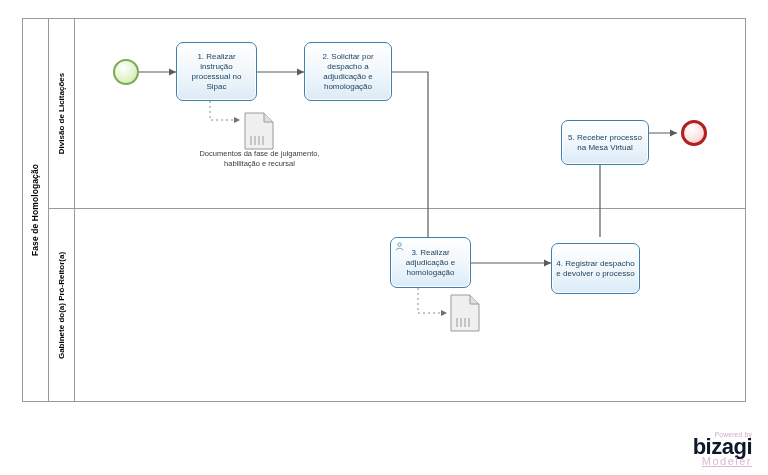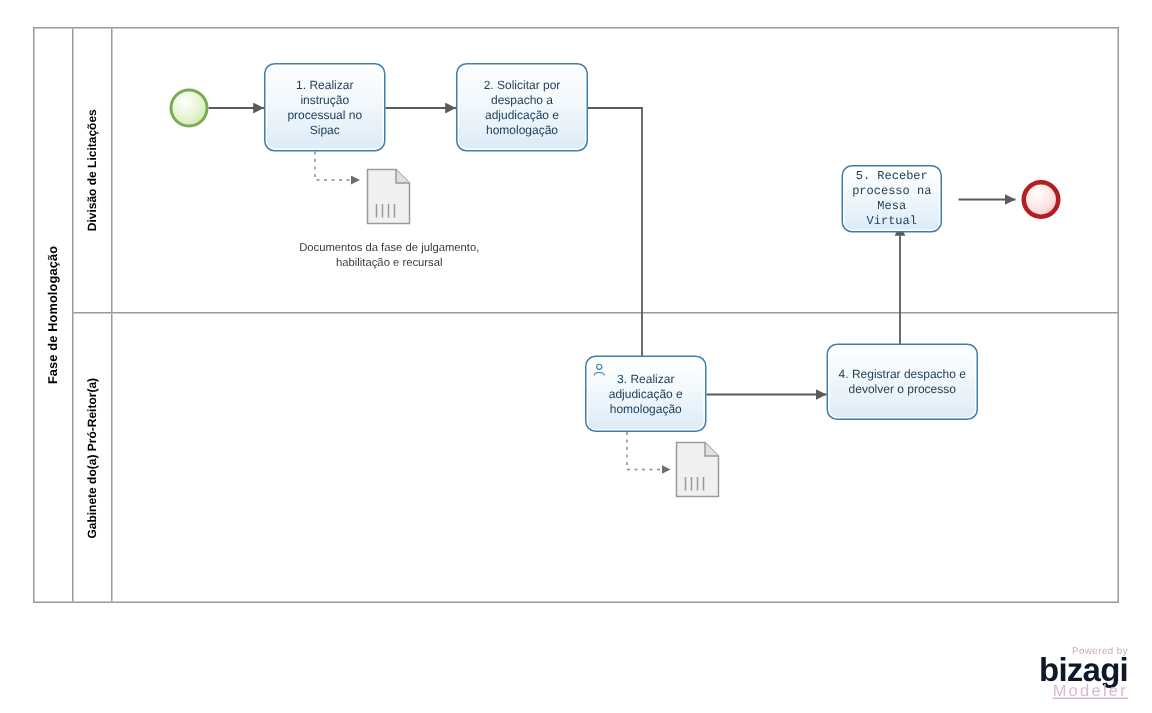--- a/index.html
+++ b/index.html
@@ -235,37 +235,37 @@
   </div>
 
   <div class="task" style="left:390px; top:237px; width:81px; height:51px;">
     <svg class="user-icon" viewBox="0 0 12 12">
       <circle cx="6" cy="3.4" r="2.3" fill="none" stroke="#3f7fae" stroke-width="1"></circle>
       <path d="M1.6,11 C1.6,7.6 10.4,7.6 10.4,11" fill="none" stroke="#3f7fae" stroke-width="1"></path>
     </svg>
     <div class="task-inner">3. Realizar adjudicação e homologação</div>
   </div>
 
-  <div class="task" style="left:551px; top:229px; width:101px; height:51px;">
+  <div class="task" style="left:551px; top:243px; width:89px; height:51px;">
     <div class="task-inner">4. Registrar despacho e devolver o processo</div>
   </div>
 
-  <div class="task" style="left:561px; top:110px; width:67px; height:45px;font-family:Liberation Mono, monospace;">
+  <div class="task" style="left:561px; top:120px; width:88px; height:45px;">
     <div class="task-inner">5. Receber processo na Mesa Virtual</div>
   </div>
 
   <svg class="doc" style="left:244px; top:112px;" viewBox="0 0 30 38">
     <path d="M1,1 L20,1 L29,10 L29,37 L1,37 Z" fill="#f0f0f0" stroke="#9a9a9a" stroke-width="1"></path>
     <path d="M20,1 L20,10 L29,10" fill="#e0e0e0" stroke="#9a9a9a" stroke-width="1"></path>
     <line x1="7" y1="24" x2="7" y2="33" stroke="#9a9a9a" stroke-width="1"></line>
     <line x1="11" y1="24" x2="11" y2="33" stroke="#9a9a9a" stroke-width="1"></line>
     <line x1="15" y1="24" x2="15" y2="33" stroke="#9a9a9a" stroke-width="1"></line>
     <line x1="19" y1="24" x2="19" y2="33" stroke="#9a9a9a" stroke-width="1"></line>
   </svg>
-  <div class="doc-label" style="left:198px; top:160px; width:123px;">Documentos da fase de julgamento, habilitação e recursal</div>
+  <div class="doc-label" style="left:198px; top:149px; width:123px;">Documentos da fase de julgamento, habilitação e recursal</div>
 
   <svg class="doc" style="left:450px; top:294px;" viewBox="0 0 30 38">
     <path d="M1,1 L20,1 L29,10 L29,37 L1,37 Z" fill="#f0f0f0" stroke="#9a9a9a" stroke-width="1"></path>
     <path d="M20,1 L20,10 L29,10" fill="#e0e0e0" stroke="#9a9a9a" stroke-width="1"></path>
     <line x1="7" y1="24" x2="7" y2="33" stroke="#9a9a9a" stroke-width="1"></line>
     <line x1="11" y1="24" x2="11" y2="33" stroke="#9a9a9a" stroke-width="1"></line>
     <line x1="15" y1="24" x2="15" y2="33" stroke="#9a9a9a" stroke-width="1"></line>
     <line x1="19" y1="24" x2="19" y2="33" stroke="#9a9a9a" stroke-width="1"></line>
   </svg>
 

